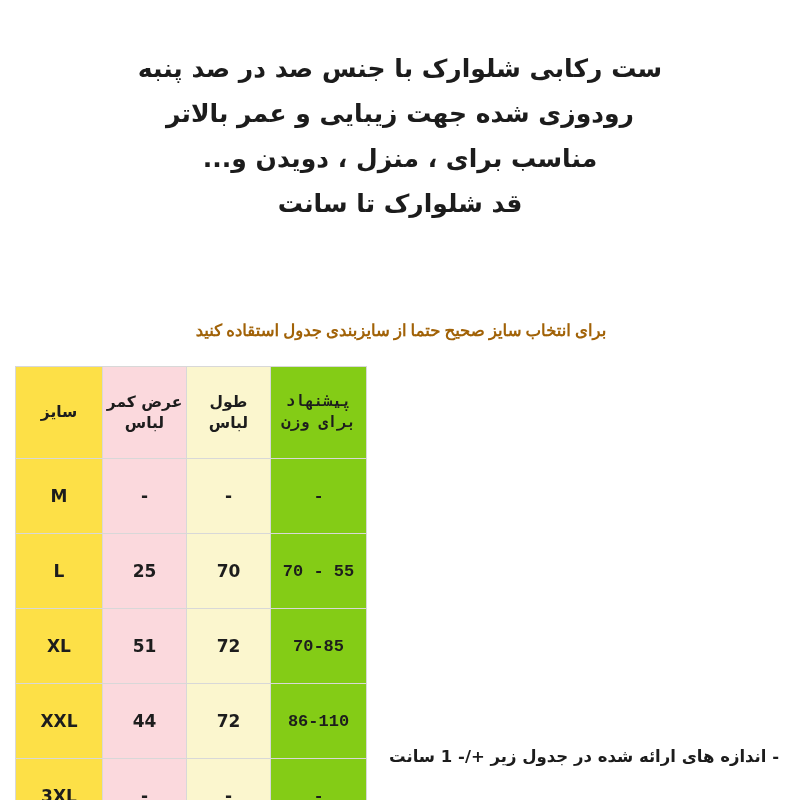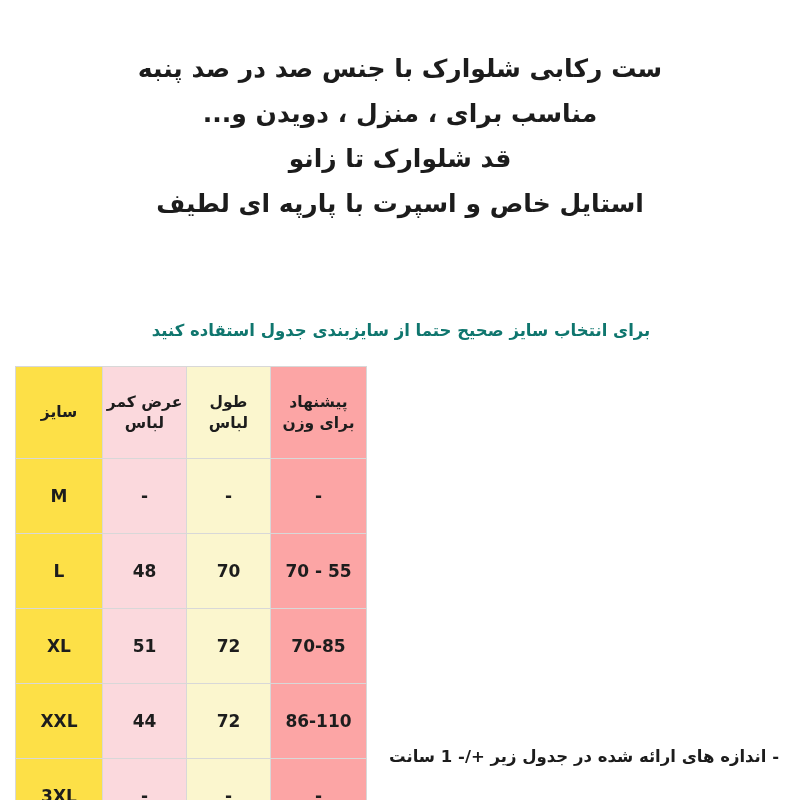--- a/index.html
+++ b/index.html
@@ -40,21 +40,22 @@
   .note {
     position: absolute;
     top: 318px;
     right: 30px;
     left: 32px;
     text-align: center;
     direction: rtl;
     font-size: 16.5px;
     font-weight: 700;
     line-height: 26px;
-    color: #0f766e;
+    color: #a16207;
+    font-family: Liberation Serif, serif;
   }
 
   
   .table-wrap {
     position: absolute;
     top: 366px;
     right: 433px;
     width: 351px;
     direction: rtl;
   }
@@ -81,21 +82,21 @@
   table.size-table thead th {
     height: 92px;
     font-size: 15.5px;
     line-height: 21px;
     padding: 4px 2px;
   }
   table.size-table tbody td {
     height: 75px;
     font-size: 17px;
   }
-  .bg-green  { background: #fca5a5; }
+  .bg-green  { background: #84cc16; font-family: Liberation Mono, monospace; }
   .bg-yellow { background: #fbf6ce; }
   .bg-pink   { background: #fbd9dd; }
   .bg-grey   { background: #fde047; }
 
   
   .bottom-note {
     position: absolute;
     bottom: 28px;
     right: 16px;
     width: 400px;
@@ -131,23 +132,23 @@
   .tag-length { top: 24px; left: 57px; }
   .tag-waist  { top: 172px; left: 228px; }
 </style>
 </head>
 <body>
 
 <div class="page">
 
   <div class="desc">
     <div class="desc-line">ست رکابی شلوارک با جنس صد در صد پنبه</div>
+    <div class="desc-line">رودوزی شده جهت زیبایی و عمر بالاتر</div>
     <div class="desc-line">مناسب برای ، منزل ، دویدن و...</div>
-    <div class="desc-line">قد شلوارک تا زانو</div>
-    <div class="desc-line">استایل خاص و اسپرت با پارپه ای لطیف</div>
+    <div class="desc-line">قد شلوارک تا سانت</div>
   </div>
 
   <div class="note">برای انتخاب سایز صحیح حتما از سایزبندی جدول استقاده کنید</div>
 
   <div class="diagram">
     <svg width="360" height="340" viewBox="0 0 360 340">
 
       <path d="M55 42
                C 60 34, 74 28, 96 24
                C 104 22, 112 21, 120 20
@@ -196,21 +197,21 @@
       <tbody>
         <tr>
           <td class="bg-green">-</td>
           <td class="bg-yellow">-</td>
           <td class="bg-pink">-</td>
           <td class="bg-grey">M</td>
         </tr>
         <tr>
           <td class="bg-green">55 - 70</td>
           <td class="bg-yellow">70</td>
-          <td class="bg-pink">48</td>
+          <td class="bg-pink">25</td>
           <td class="bg-grey">L</td>
         </tr>
         <tr>
           <td class="bg-green">70-85</td>
           <td class="bg-yellow">72</td>
           <td class="bg-pink">51</td>
           <td class="bg-grey">XL</td>
         </tr>
         <tr>
           <td class="bg-green">86-110</td>

